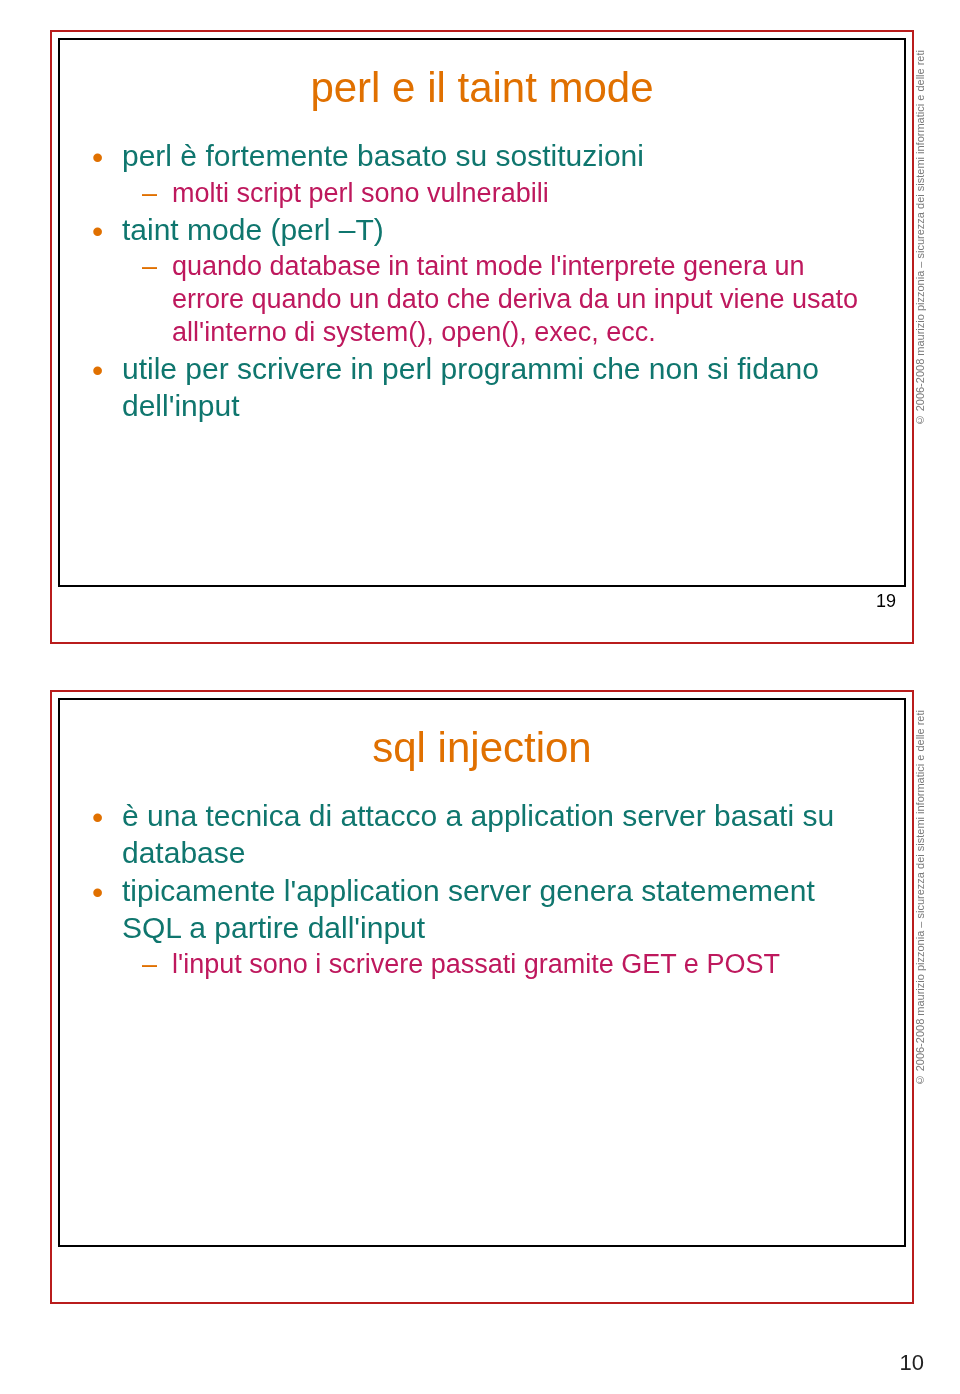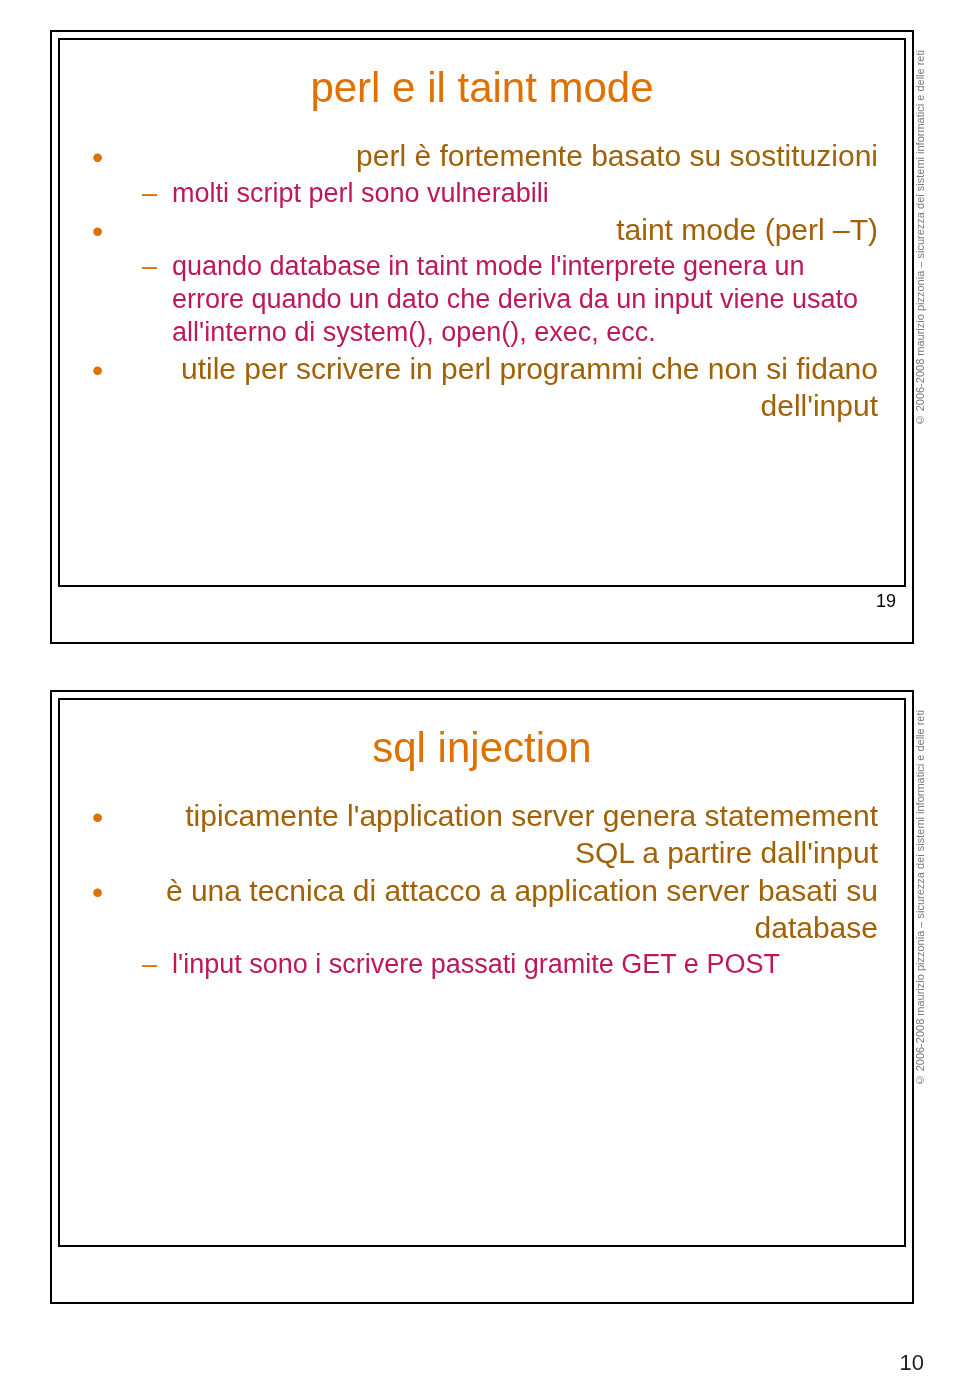--- a/index.html
+++ b/index.html
@@ -9,21 +9,21 @@
     font-family: Arial, Helvetica, sans-serif;
     width: 960px;
   }
   .page {
     position: relative;
     margin: 30px auto 50px auto;
     width: 860px;
     height: 610px;
   }
   .slide-outer {
-    border: 2px solid #000000;
+    border: 2px solid #b91c1c;
     width: 100%;
     height: 100%;
     position: relative;
     background: #fff;
   }
   .slide-inner {
     border: 2px solid #000;
     position: absolute;
     top: 6px;
     left: 6px;
@@ -38,27 +38,26 @@
     text-align: center;
     margin: 6px 0 26px 0;
     font-weight: normal;
   }
   .body ul {
     margin: 0;
     padding-left: 0;
     list-style: none;
   }
   .body ul li.level1 {
-    color: #a16207;
+    color: #0f766e;
     font-size: 30px;
     line-height: 1.22;
     margin-bottom: 2px;
     position: relative;
     padding-left: 36px;
-    text-align: right;
   }
   .body ul li.level1::before {
     content: "•";
     color: #e07000;
     position: absolute;
     left: 6px;
     top: 0;
     font-size: 32px;
   }
   .body ul li.level2 {
@@ -128,22 +127,22 @@
   </div>
 </div>
 
 <div class="page">
   <div class="side-copy">© 2006-2008 maurizio pizzonia – sicurezza dei sistemi informatici e delle reti</div>
   <div class="slide-outer">
     <div class="slide-inner">
       <h1 class="title">sql injection</h1>
       <div class="body">
         <ul>
+          <li class="level1">è una tecnica di attacco a application server basati su database</li>
           <li class="level1">tipicamente l'application server genera statemement SQL a partire dall'input</li>
-          <li class="level1">è una tecnica di attacco a application server basati su database</li>
           <li class="level2">l'input sono i scrivere passati gramite GET e POST</li>
         </ul>
       </div>
     </div>
   </div>
 </div>
 
 <div class="footer-num">10</div>
 
 </body></html>

